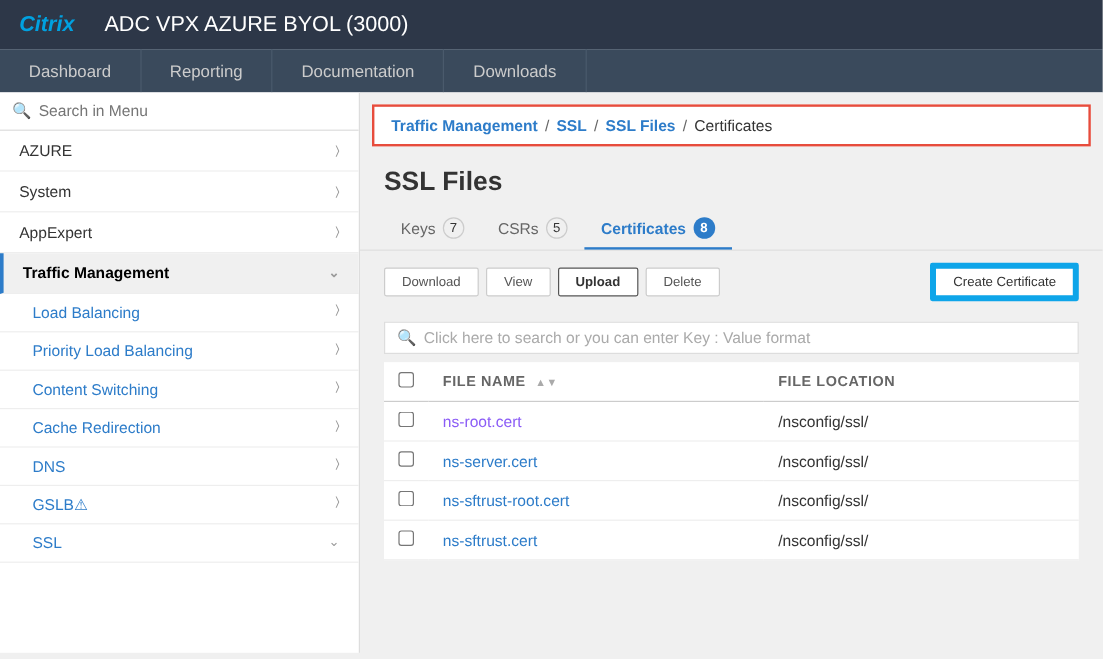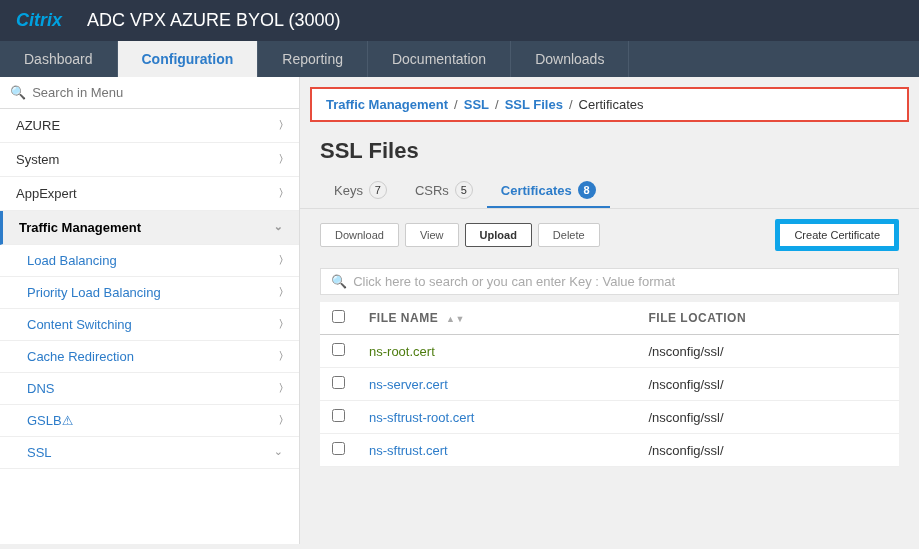--- a/index.html
+++ b/index.html
@@ -74,21 +74,21 @@
       color: #999;
       background: transparent;
     }
     .search-icon-wrap {
       margin-right: 6px;
       color: #999;
     }
 
     .sidebar-item {
       display: flex;
-      align-items: flex-start;
+      align-items: center;
       justify-content: space-between;
       padding: 9px 16px;
       cursor: pointer;
       border-bottom: 1px solid #eee;
       color: #333;
       font-size: 13px;
     }
     .sidebar-item.active {
       background: #f0f0f0;
       font-weight: bold;
@@ -298,21 +298,20 @@
 
 <div class="header">
   <div class="header-brand">
     <span class="citrix">Citrix</span>
     <span class="rest">ADC VPX AZURE BYOL (3000)</span>
   </div>
 </div>
 
 <div class="nav-tabs">
   <div class="nav-tab">Dashboard</div>
-  <div class="nav-tab active">Configuration</div>
   <div class="nav-tab">Reporting</div>
   <div class="nav-tab">Documentation</div>
   <div class="nav-tab">Downloads</div>
 </div>
 
 <div class="main-layout">
 
   <div class="sidebar">
     <div class="search-box">
       <span class="search-icon-wrap">🔍</span>
@@ -426,21 +425,21 @@
             <th>
               <span>FILE LOCATION</span>
             </th>
           </tr>
         </thead>
         <tbody id="table-body">
         <tr>
       <td class="checkbox-cell">
         <input type="checkbox" style="">
       </td>
-      <td style="color:#4d7c0f;cursor:pointer;">ns-root.cert</td>
+      <td style="color:#8b5cf6;cursor:pointer;">ns-root.cert</td>
       <td class="location">/nsconfig/ssl/</td>
     </tr>
             <tr>
       <td class="checkbox-cell">
         <input type="checkbox" style="">
       </td>
       <td style="color:#2d7cc9;cursor:pointer;">ns-server.cert</td>
       <td class="location">/nsconfig/ssl/</td>
     </tr>
             <tr>

